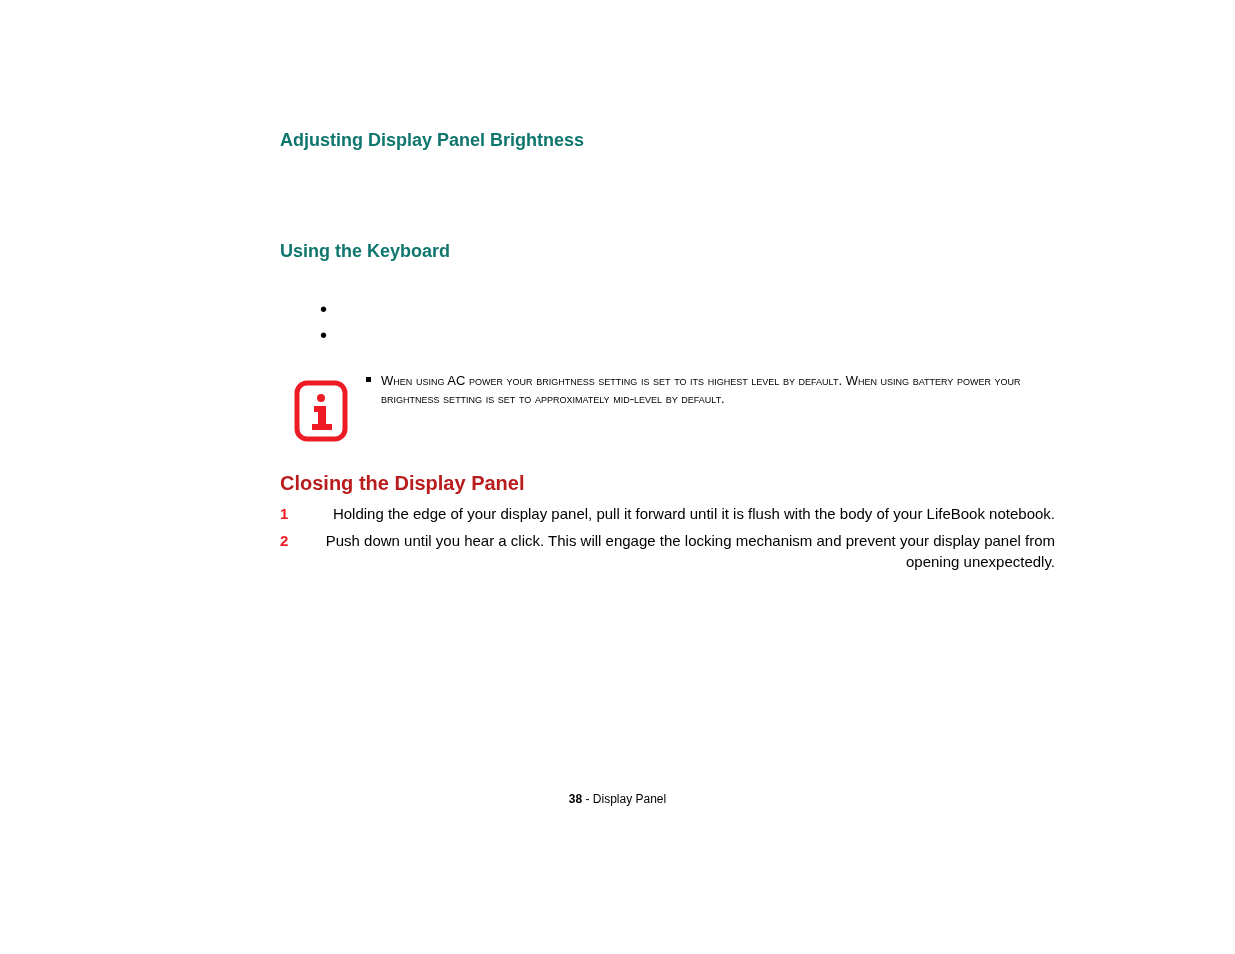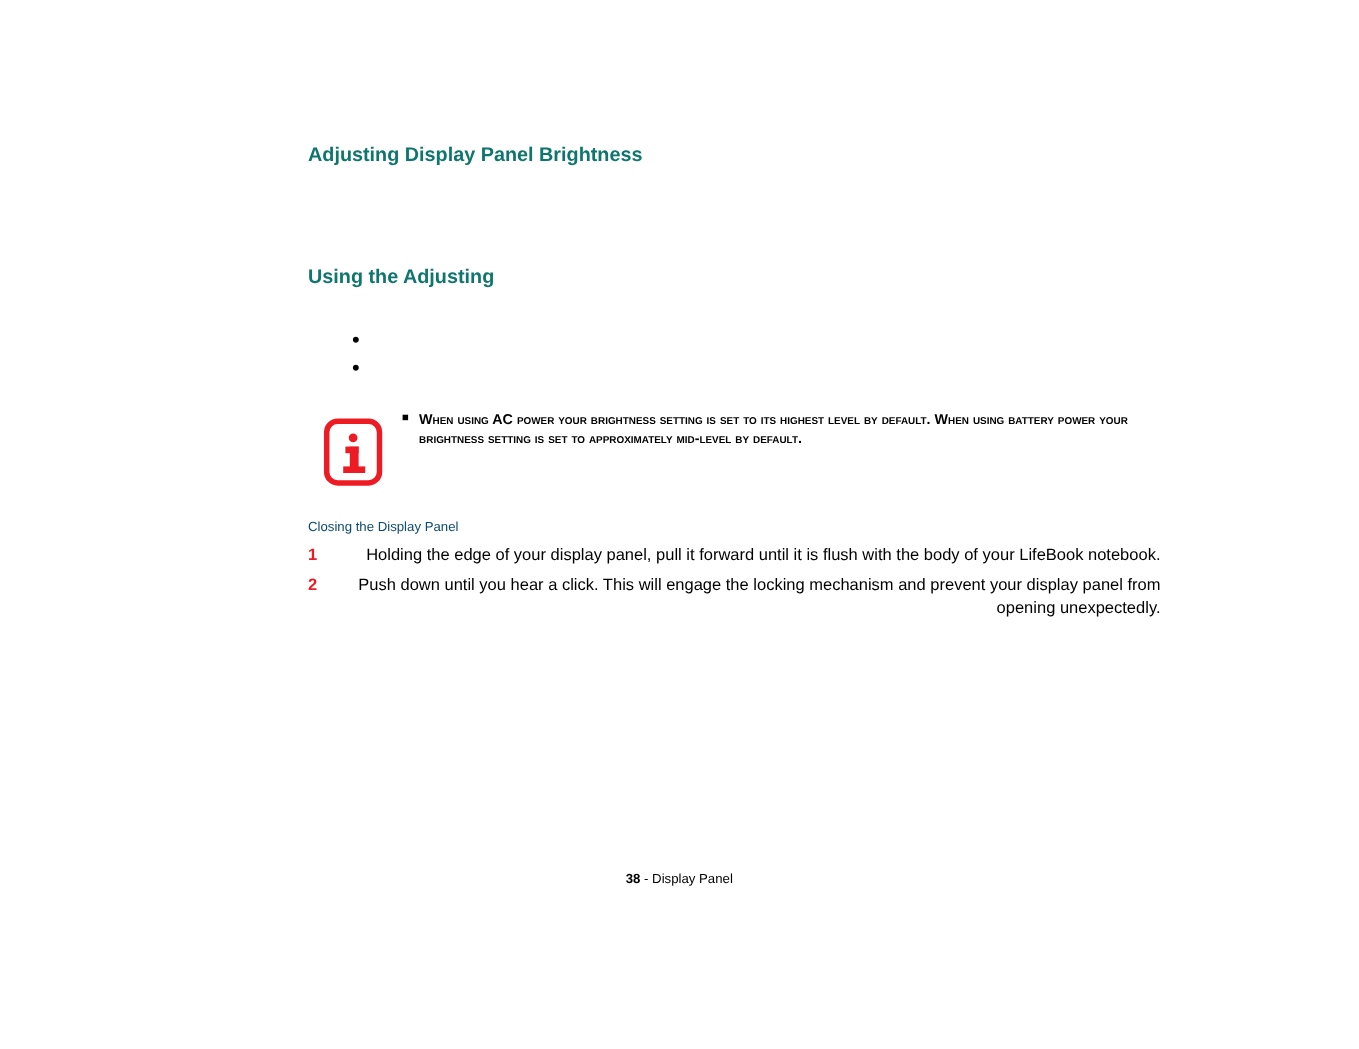--- a/index.html
+++ b/index.html
@@ -58,21 +58,20 @@
     .info-icon {
       flex-shrink: 0;
       width: 54px;
       height: 62px;
       margin-right: 18px;
       margin-top: 8px;
     }
     .info-content {
       flex: 1;
       padding-right: 20px;
-      font-weight: bold;
     }
     .info-item {
       display: flex;
       align-items: flex-start;
       margin-bottom: 10px;
       font-size: 13px;
       font-variant: small-caps;
       line-height: 1.35;
     }
     .info-item .square-bullet {
@@ -80,23 +79,23 @@
       width: 5px;
       height: 5px;
       background: black;
       margin-top: 5px;
       margin-right: 10px;
     }
     .section-closing {
       margin-top: 26px;
     }
     .closing-heading {
-      color: #0c4a6e;
-      font-weight: normal;
-      font-size: 12px;
+      color: #b91c1c;
+      font-weight: bold;
+      font-size: 20px;
       margin-bottom: 8px;
     }
     .numbered-item {
       display: flex;
       align-items: flex-start;
       margin-bottom: 6px;
       font-size: 15px;
       line-height: 1.4;
     }
     .numbered-item .num {
@@ -124,21 +123,21 @@
 </head>
 <body>
 
 <div class="content">
 
   <div class="section-adjusting">
     <div class="heading-red">Adjusting Display Panel Brightness</div>
   </div>
 
   <div class="section-keyboard">
-    <div class="heading-red">Using the Adjusting</div>
+    <div class="heading-red">Using the Keyboard</div>
     <ul class="bullet-list">
       <li></li>
       <li></li>
     </ul>
 
     <div class="info-box">
       <div class="info-icon">
         <svg viewBox="0 0 54 62" width="54" height="62">
           <rect x="3" y="3" width="48" height="56" rx="10" ry="10" fill="none" stroke="#ed1c24" stroke-width="5"></rect>
           <circle cx="27" cy="18" r="4" fill="#ed1c24"></circle>

